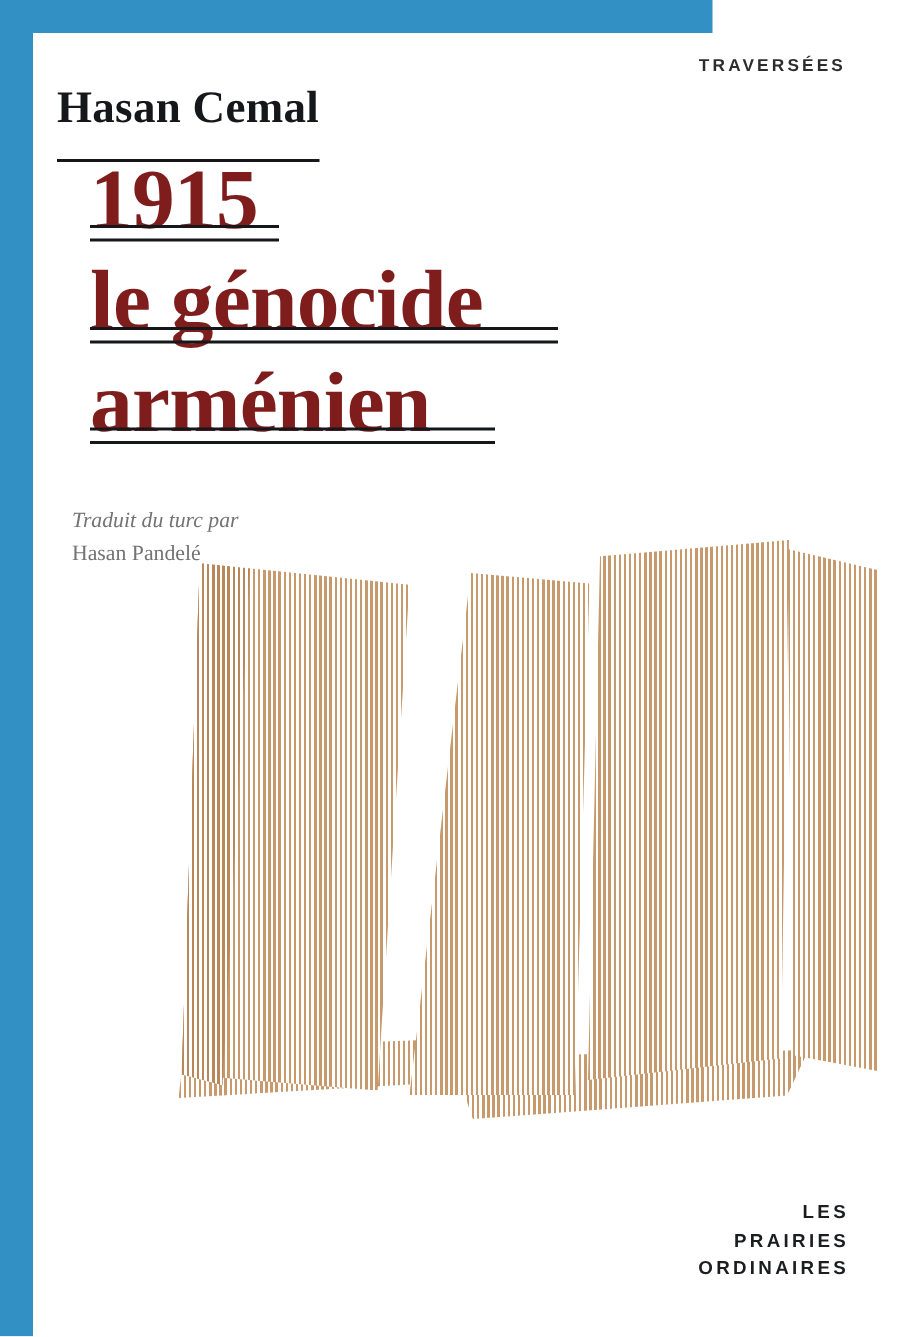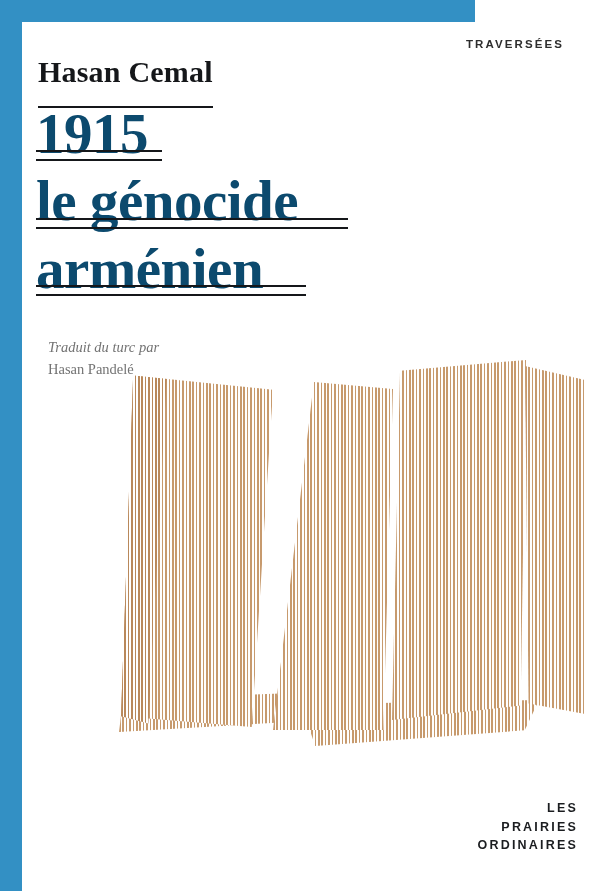--- a/index.html
+++ b/index.html
@@ -71,23 +71,24 @@
     top: 100px;
     width: 420px;
   }
   .title-line {
     display: block;
     position: relative;
     font-family: "Liberation Serif", serif;
     font-weight: 700;
     font-size: 57px;
     line-height: 1.18;
-    color: #0c4a6e;
+    color: #7f1d1d;
     letter-spacing: -0.5px;
     white-space: nowrap;
+    margin-left: 24px;
   }
   .title-line .ul {
     position: absolute;
     left: 0;
     bottom: 6px;
     height: 7px;
     border-top: 2px solid #15171a;
     border-bottom: 2px solid #15171a;
   }
   .tl1 .ul { width: 126px; }
@@ -191,21 +192,21 @@
     background-image: repeating-linear-gradient(
       90deg,
       #c79a6d 0px, #c79a6d 1.6px,
       #ffffff 1.6px, #ffffff 3.4px
     );
   }
 
   
   .publisher {
     position: absolute;
-    right: 22px;
+    right: 34px;
     bottom: 36px;
     text-align: right;
     font-family: "Liberation Sans", sans-serif;
     font-size: 12.5px;
     font-weight: 700;
     letter-spacing: 2.2px;
     line-height: 1.5;
     color: #1b1d20;
     text-transform: uppercase;
   }

